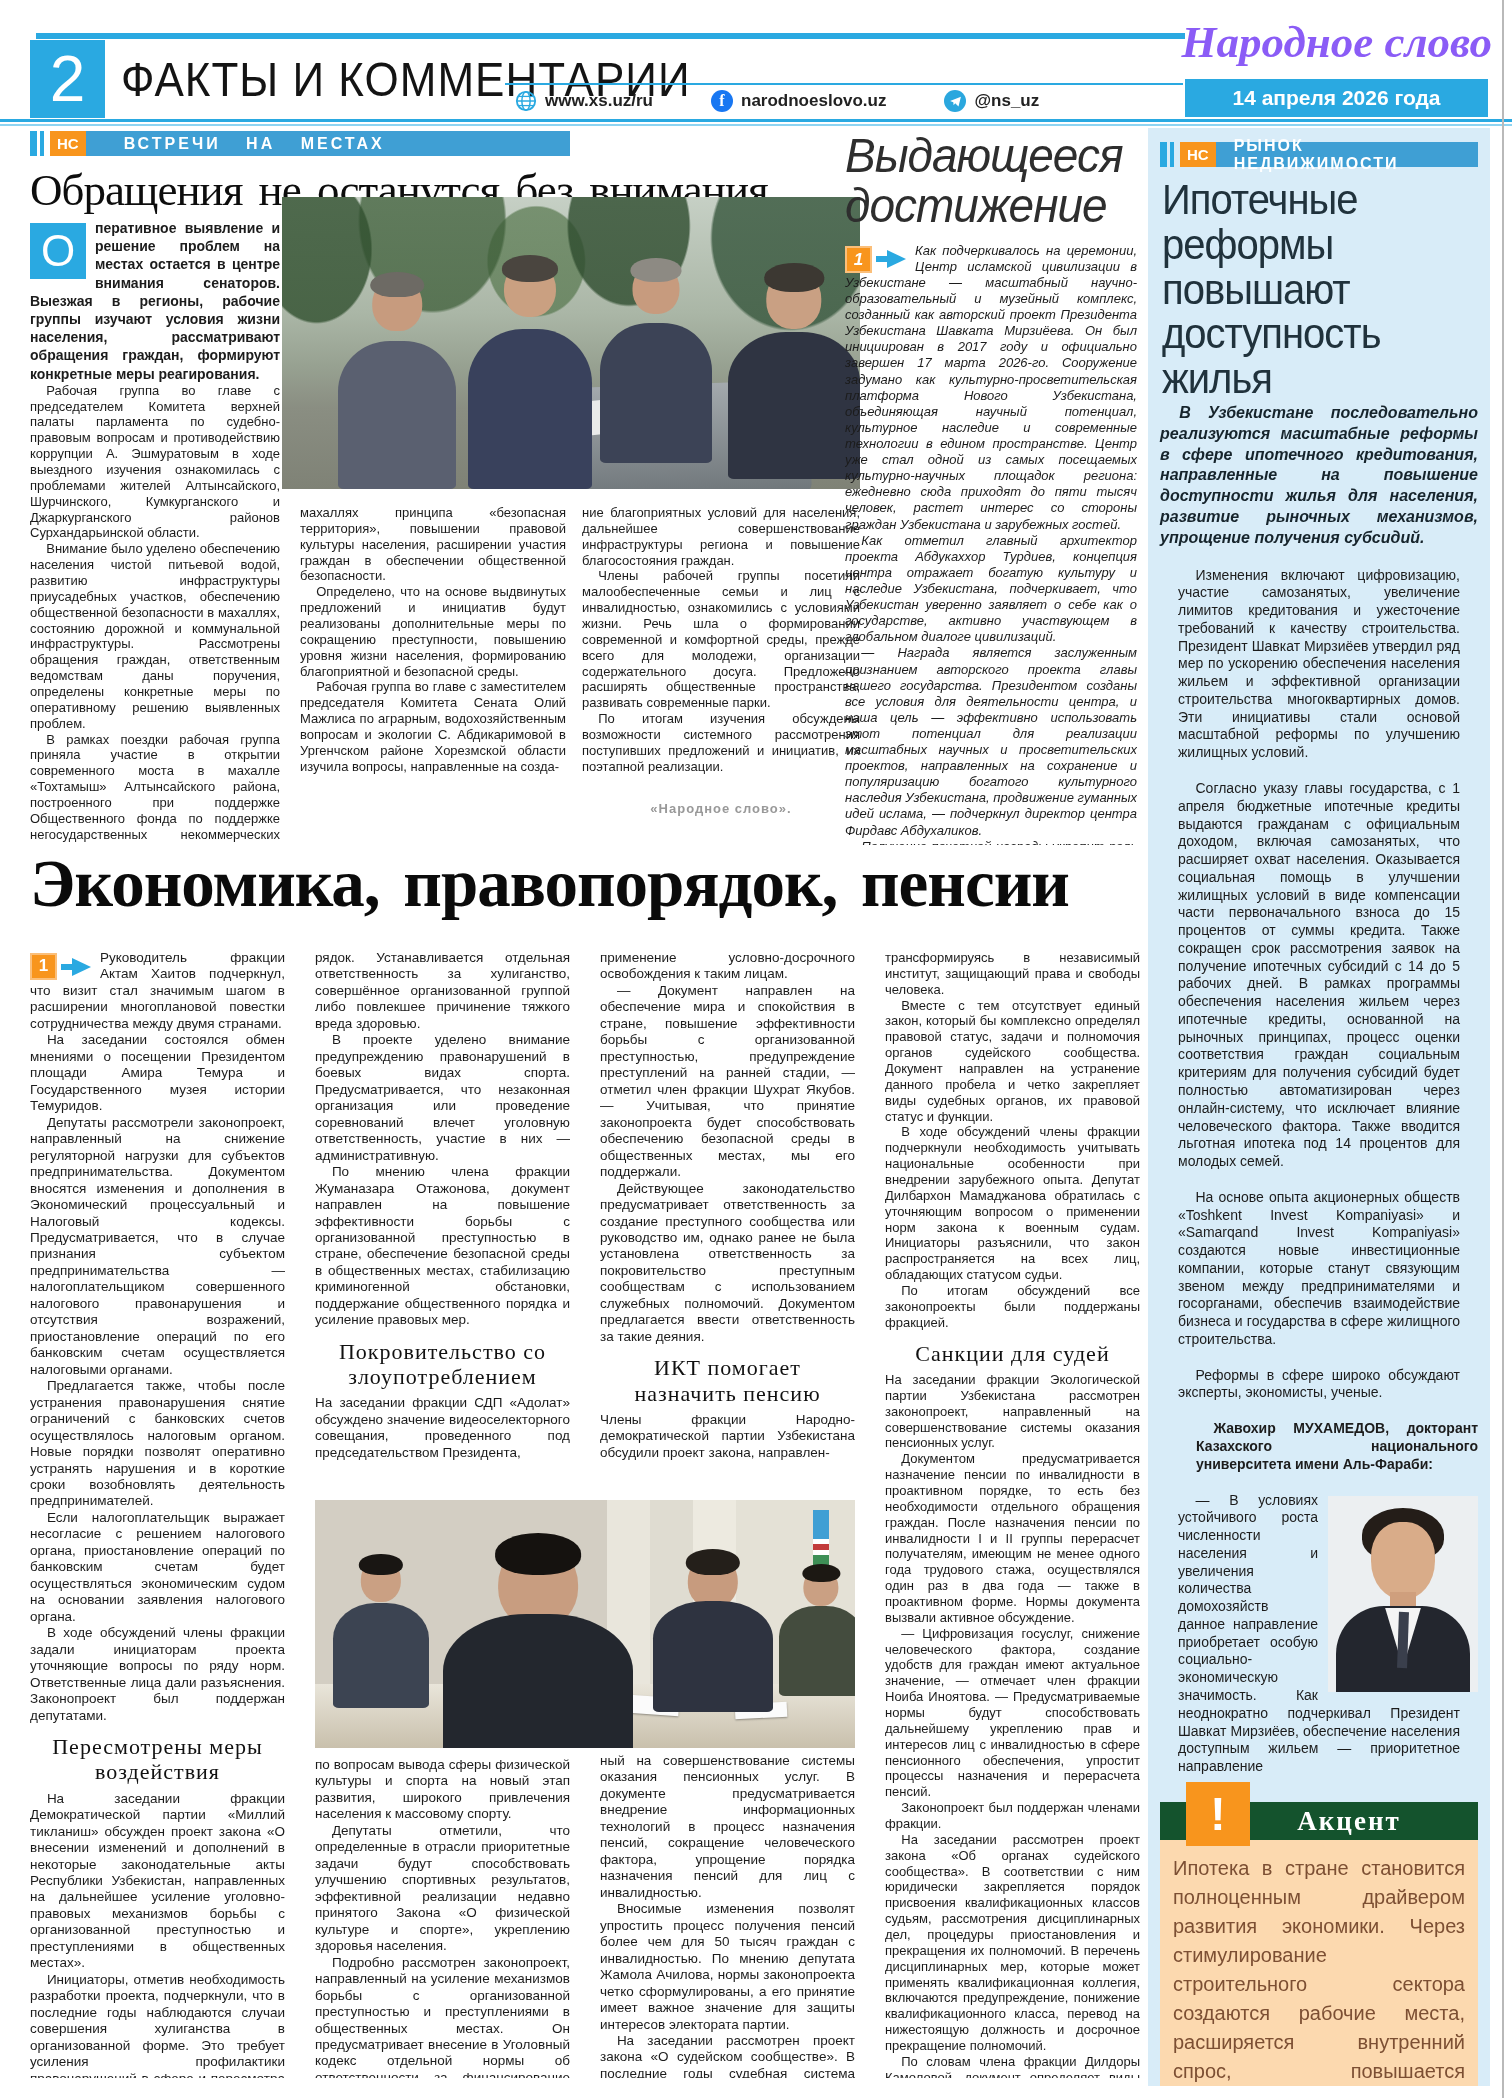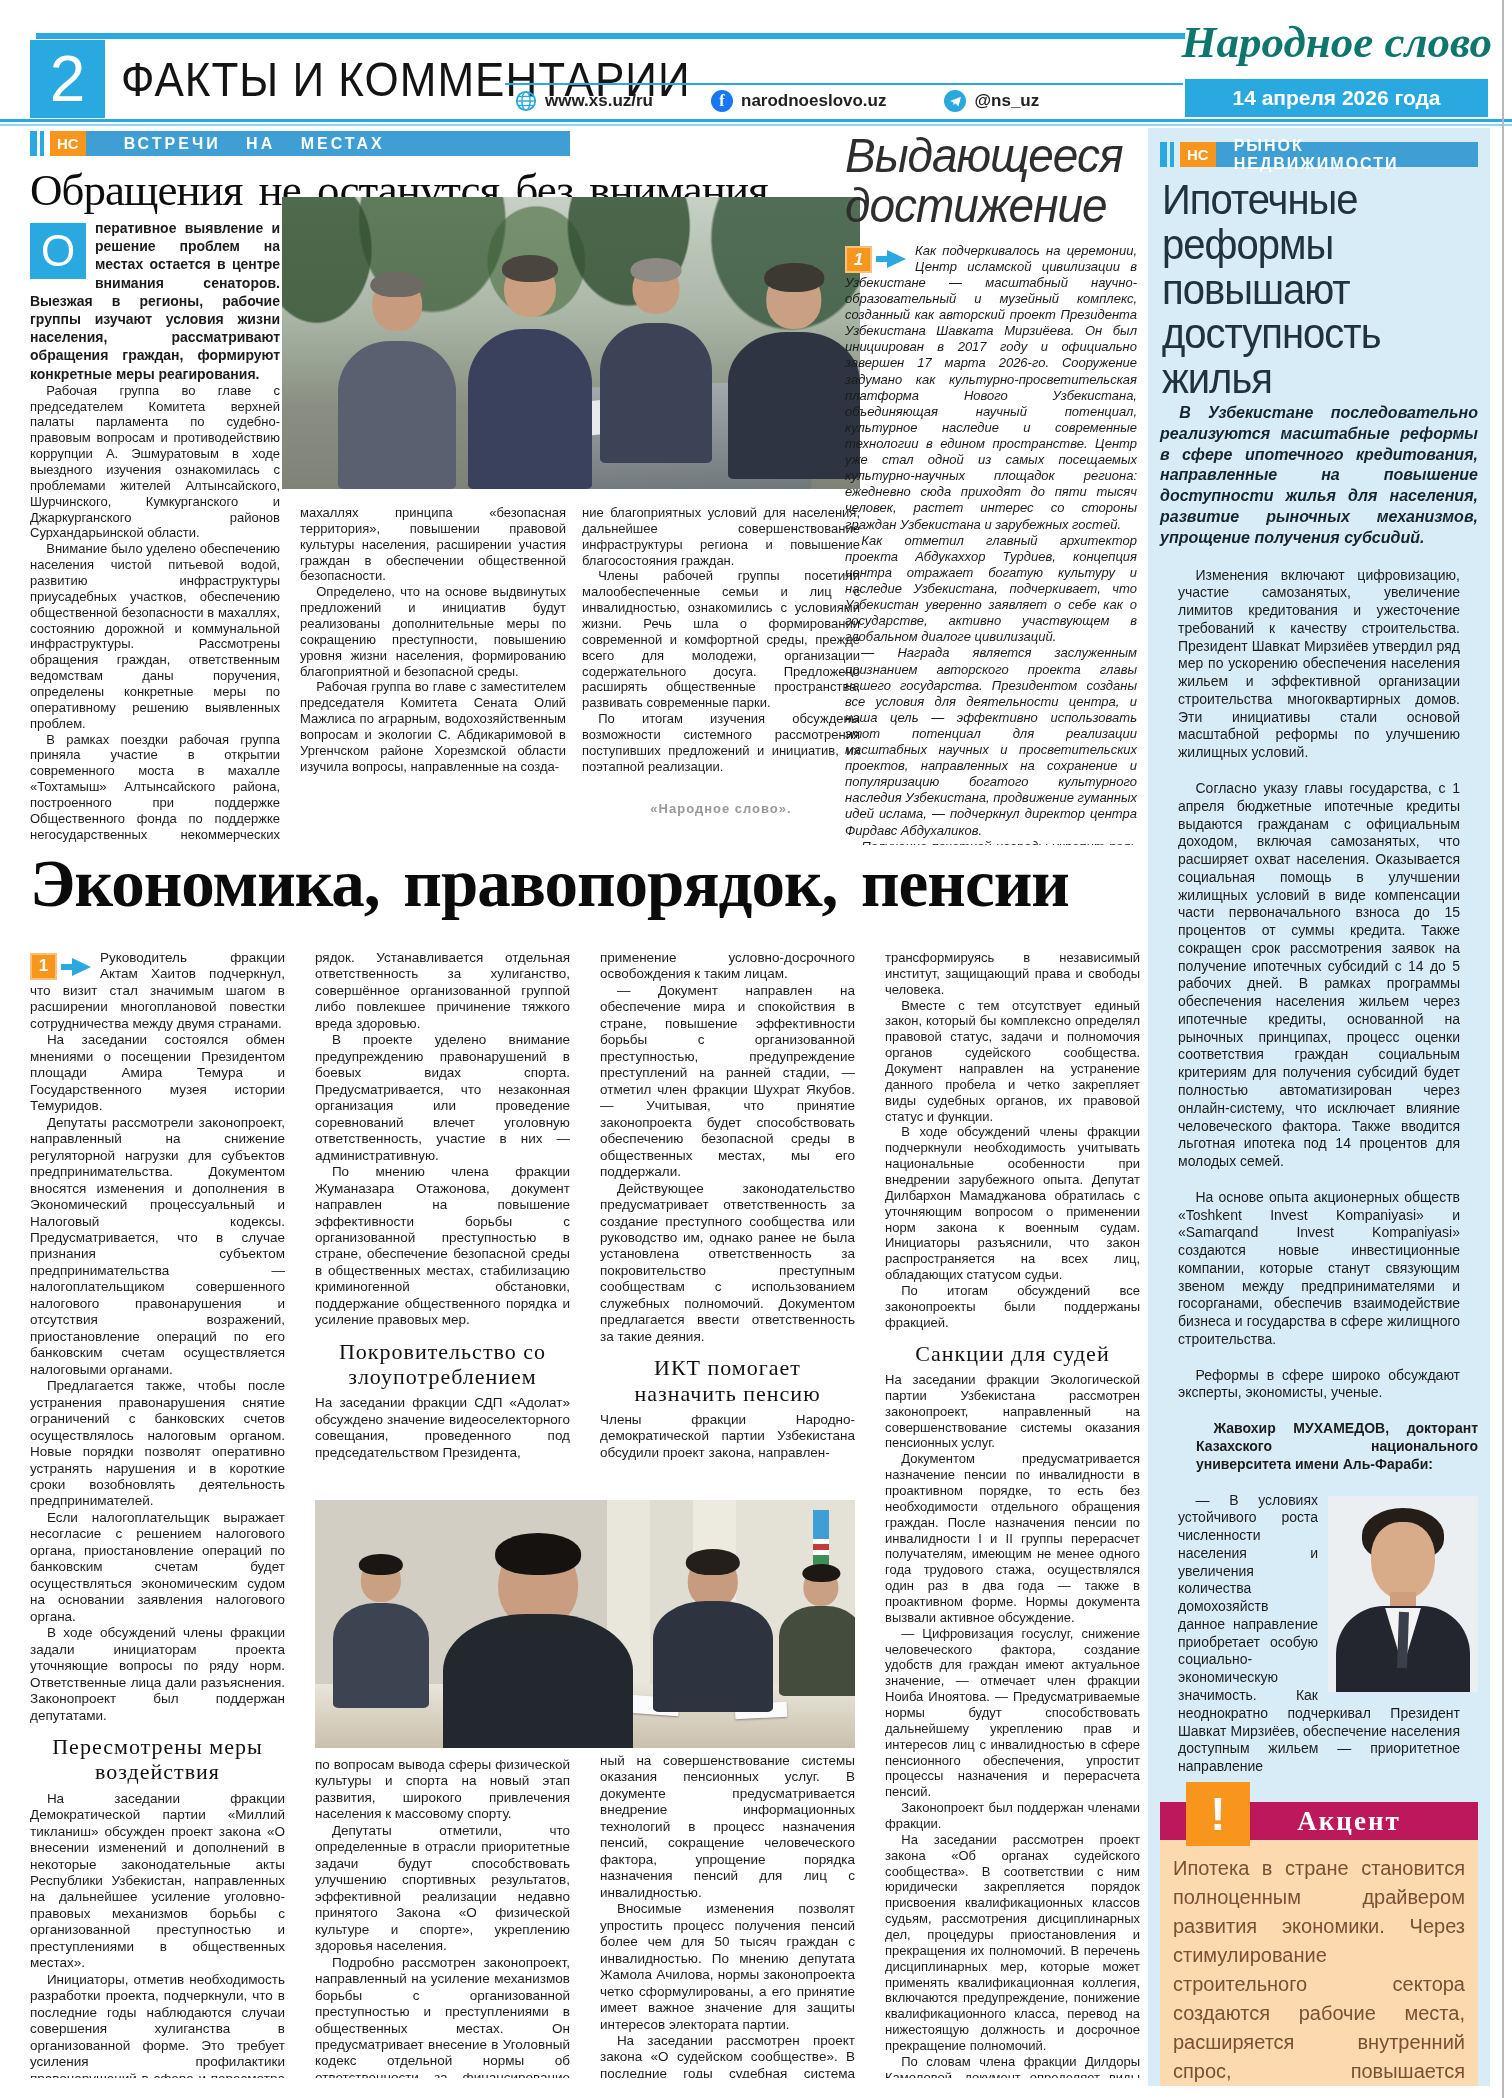--- a/index.html
+++ b/index.html
@@ -7,21 +7,21 @@
   .page { position:relative; width:1512px; height:2098px; background:#fff; margin:0 auto; overflow:hidden; color:#1c1c1c; }
   .page:after{content:"";position:absolute;right:8px;top:0;bottom:0;width:2px;background:#b9b9b9;}
 
   
   .mast-line{position:absolute;left:36px;top:33px;width:1149px;height:6px;background:#2aa9e1;}
   .pagenum{position:absolute;left:30px;top:40px;width:75px;height:78px;background:#2aa9e1;color:#fff;
            font-size:64px;font-weight:300;display:flex;align-items:center;justify-content:center;}
   .mast-title{position:absolute;left:121px;top:52px;font-size:44px;letter-spacing:1px;color:#141414;
               transform:scaleY(1.1);transform-origin:left top;white-space:nowrap;}
   .logo{position:absolute;right:20px;top:16px;font-family:"Liberation Serif",serif;font-style:italic;
-        font-weight:bold;font-size:45px;color:#0f766e;}
+        font-weight:bold;font-size:45px;color:#8b5cf6;}
   .infobar{position:absolute;left:505px;top:83px;width:678px;height:34px;border-top:2px solid #2aa9e1;
            display:flex;align-items:center;gap:58px;padding-left:10px;}
   .info-item{display:flex;align-items:center;gap:8px;font-size:17px;font-weight:bold;color:#222;}
   .globe-icon{width:22px;height:22px;}
   .fb-icon{width:22px;height:22px;border-radius:50%;background:#1877f2;color:#fff;display:flex;align-items:center;
            justify-content:center;font-family:"Liberation Serif",serif;font-weight:bold;font-size:16px;}
   .tg-icon{width:22px;height:22px;border-radius:50%;background:#2aa7de;display:flex;align-items:center;justify-content:center;}
   .date-box{position:absolute;left:1185px;top:79px;width:303px;height:38px;background:#2aa9e1;color:#fff;
             font-weight:bold;font-size:21px;display:flex;align-items:center;justify-content:center;}
   .rule-dbl{position:absolute;left:0;top:119px;width:1512px;height:7px;border-top:3px solid #2aa9e1;border-bottom:2px solid #8ed4f2;}
@@ -80,21 +80,21 @@
   .portrait{float:right;width:150px;height:196px;margin:4px 0 4px 10px;position:relative;background:#eceff1;overflow:hidden;}
   .po-hair{position:absolute;left:34px;top:12px;width:82px;height:54px;background:#241d18;border-radius:50% 50% 42% 42%;}
   .po-face{position:absolute;left:43px;top:26px;width:64px;height:78px;background:#d9ac89;border-radius:46% 46% 52% 52%;}
   .po-neck{position:absolute;left:62px;top:96px;width:26px;height:22px;background:#cf9f7d;}
   .po-suit{position:absolute;left:8px;top:110px;width:134px;height:90px;background:#23262e;
            border-radius:48px 48px 0 0;}
   .po-shirt{position:absolute;left:57px;top:112px;width:36px;height:60px;background:#f4f4f4;
             clip-path:polygon(0 0,100% 0,50% 100%);}
   .po-tie{position:absolute;left:70px;top:116px;width:10px;height:56px;background:#3a3f4c;transform:rotate(2deg);}
   .akcent{position:relative;margin:26px 0 12px;}
-  .akcent-bar{height:38px;background:#be185d;display:flex;align-items:center;justify-content:center;}
+  .akcent-bar{height:38px;background:#14532d;display:flex;align-items:center;justify-content:center;}
   .akcent-title{color:#fff;font-family:"Liberation Serif",serif;font-weight:bold;font-size:27px;letter-spacing:2px;margin-left:60px;}
   .akcent-body{background:#fcd9af;padding:14px 13px;font-size:20px;line-height:1.45;color:#7c4f33;text-align:justify;}
 
   
   .art-eco{position:absolute;left:30px;top:845px;width:1110px;height:1235px;}
   .eco-headline{font-family:"Liberation Serif",serif;font-weight:bold;font-size:67px;color:#0b0b0b;
                 letter-spacing:-1px;word-spacing:8px;white-space:nowrap;}
   .ecol{position:absolute;width:255px;overflow:hidden;font-size:13.5px;line-height:1.22;}
   .c1{left:0;top:105px;height:1128px;}
   .c2a{left:285px;top:105px;height:548px;}

